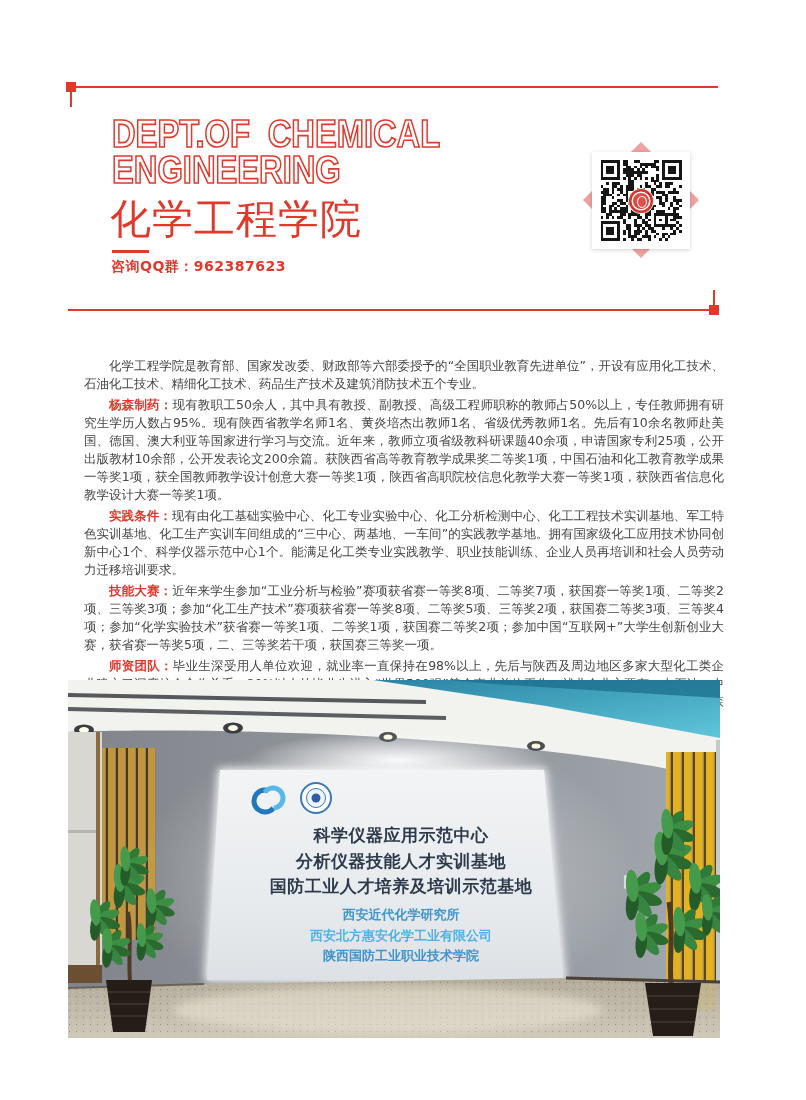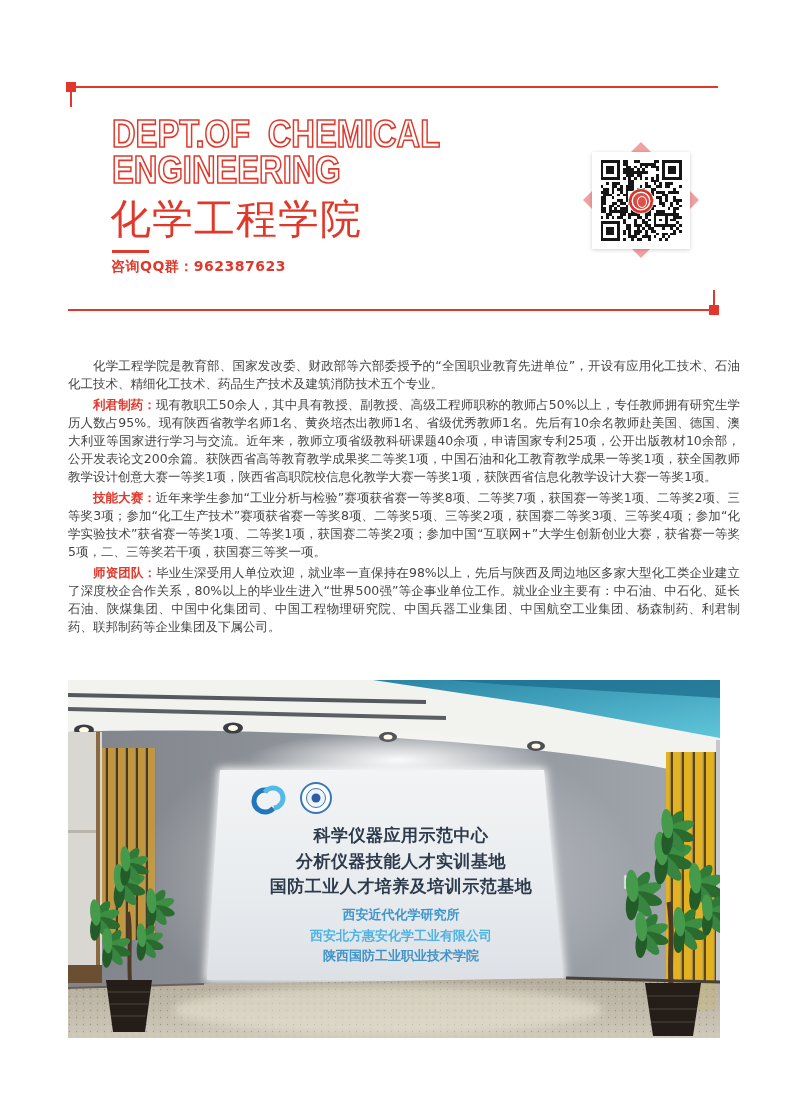--- a/index.html
+++ b/index.html
@@ -26,21 +26,21 @@
     box-shadow:0 1px 4px rgba(0,0,0,.18);}
   .qr-svg{position:absolute;left:600px;top:160px;width:82px;height:81px;}
   .qr-logo{position:absolute;left:629px;top:189px;width:24px;height:24px;border-radius:50%;
     background:radial-gradient(circle at 50% 45%, #e05048 0 30%, #d5332b 60%, #b7241d 100%);
     box-shadow:inset 0 0 0 2.5px #d5332b, inset 0 0 0 4px #ffffff, 0 0 0 1px rgba(255,255,255,.9);}
   .qr-logo:after{content:"";position:absolute;left:8px;top:7px;width:8px;height:10px;border-radius:50%;
     border:1.4px solid #fff;}
   
   .body-text{position:absolute;left:68px;top:357px;width:672px;font-size:12.5px;
     line-height:18px;color:#454545;text-align:justify;}
-  .body-text p{margin:0 0 3px;text-indent:2em;}
+  .body-text p{margin:0 16px 3px;text-indent:2em;}
   .body-text b{color:var(--red);}
   .body-text b:empty{display:none;}
   
   .photo{position:absolute;left:68px;top:680px;width:652px;height:358px;}
 </style>
 </head>
 <body>
 
 <div class="page">
 
@@ -458,21 +458,22 @@
       <rect x="23" y="28" width="1" height="1" fill="#161616"></rect>
     </svg>
   <div class="qr-logo"></div>
 
   <div class="rline" style="left:68px;top:309px;width:650px;height:2px;"></div>
   <div class="rline" style="left:709px;top:305px;width:10px;height:10px;"></div>
   <div class="rline" style="left:713px;top:290px;width:2px;height:15px;"></div>
 
   <div class="body-text">
     <p><span>化学工程学院是教育部、国家发改委、财政部等六部委授予的“全国职业教育先进单位”，开设有应用化工技术、石油化工技术、精细化工技术、药品生产技术及建筑消防技术五个专业。</span></p>
-    <p><b>利君制药：</b><span>现有教职工50余人，其中具有教授、副教授、高级工程师职称的教师占50%以上，专任教师拥有研究生学历人数占95%。现有陕西省教学名师1名、黄炎培杰出教师1名、省级优秀教师1名。先后有10余名教师赴美国、德国、澳大利亚等国家进行学习与交流。近年来，教师立项省级教科研课题40余项，申请国家专利25项，公开出版教材10余部，公开发表论文200余篇。获陕西省高等教育教学成果奖二等奖1项，中国石油和化工教育教学成果一等奖1项，获全国教师教学设计创意大赛一等奖1项，陕西省高职院校信息化教学大赛一等奖1项，获陕西省信息化教学设计大赛一等奖1项。</span></p>
+    <p><b>杨森制药：</b><span>现有教职工50余人，其中具有教授、副教授、高级工程师职称的教师占50%以上，专任教师拥有研究生学历人数占95%。现有陕西省教学名师1名、黄炎培杰出教师1名、省级优秀教师1名。先后有10余名教师赴美国、德国、澳大利亚等国家进行学习与交流。近年来，教师立项省级教科研课题40余项，申请国家专利25项，公开出版教材10余部，公开发表论文200余篇。获陕西省高等教育教学成果奖二等奖1项，中国石油和化工教育教学成果一等奖1项，获全国教师教学设计创意大赛一等奖1项，陕西省高职院校信息化教学大赛一等奖1项，获陕西省信息化教学设计大赛一等奖1项。</span></p>
+    <p><b>实践条件：</b><span>现有由化工基础实验中心、化工专业实验中心、化工分析检测中心、化工工程技术实训基地、军工特色实训基地、化工生产实训车间组成的“三中心、两基地、一车间”的实践教学基地。拥有国家级化工应用技术协同创新中心1个、科学仪器示范中心1个。能满足化工类专业实践教学、职业技能训练、企业人员再培训和社会人员劳动力迁移培训要求。</span></p>
     <p><b>技能大赛：</b><span>近年来学生参加“工业分析与检验”赛项获省赛一等奖8项、二等奖7项，获国赛一等奖1项、二等奖2项、三等奖3项；参加“化工生产技术”赛项获省赛一等奖8项、二等奖5项、三等奖2项，获国赛二等奖3项、三等奖4项；参加“化学实验技术”获省赛一等奖1项、二等奖1项，获国赛二等奖2项；参加中国“互联网+”大学生创新创业大赛，获省赛一等奖5项，二、三等奖若干项，获国赛三等奖一项。</span></p>
     <p><b>师资团队：</b><span>毕业生深受用人单位欢迎，就业率一直保持在98%以上，先后与陕西及周边地区多家大型化工类企业建立了深度校企合作关系，80%以上的毕业生进入“世界500强”等企事业单位工作。就业企业主要有：中石油、中石化、延长石油、陕煤集团、中国中化集团司、中国工程物理研究院、中国兵器工业集团、中国航空工业集团、杨森制药、利君制药、联邦制药等企业集团及下属公司。</span></p>
   </div>
 
   <svg class="photo" viewBox="0 0 652 358">
     <defs>
       <linearGradient id="wallG" x1="0" y1="0" x2="1" y2="0">
         <stop offset="0" stop-color="#81858b"></stop>
           <stop offset="0.35" stop-color="#8d9298"></stop>
         <stop offset="0.75" stop-color="#979ca3"></stop>

